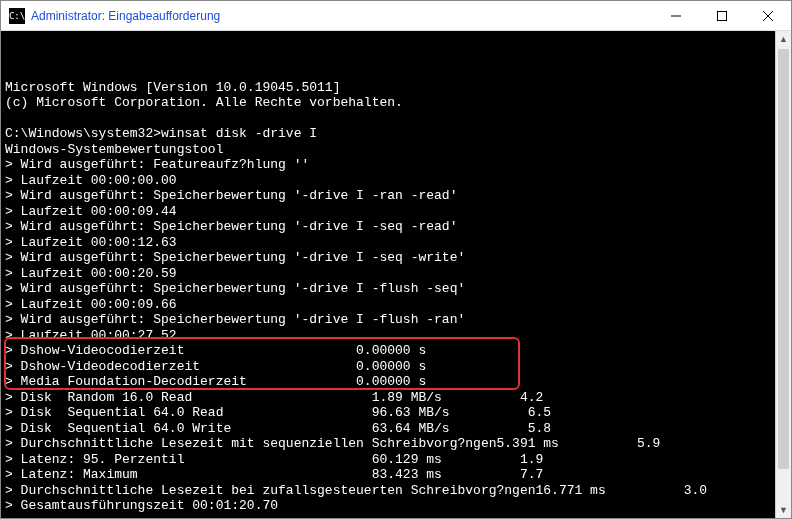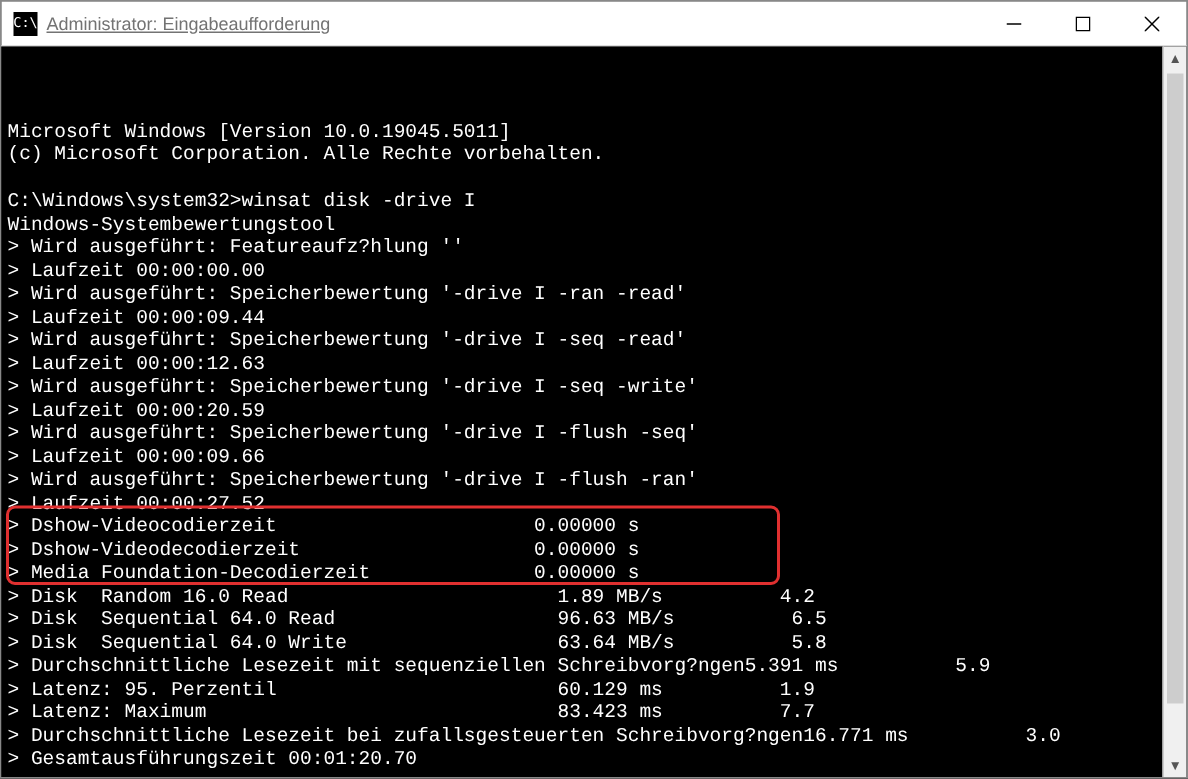--- a/index.html
+++ b/index.html
@@ -19,23 +19,22 @@
     }
     .titlebar-icon {
       width: 16px; height: 16px;
       margin: 0 6px 0 8px;
       background: #000;
       font-size: 9px; color: #fff;
       display: flex; align-items: center; justify-content: center;
       font-family: monospace;
     }
     .titlebar-title {
-      font-size: 12px; color: #737373;
+      font-size: 12px; color: #1d4ed8;
       flex: 1;
-      text-decoration: underline;
     }
     .titlebar-controls { display: flex; height: 100%; }
     .titlebar-btn {
       width: 46px; height: 100%;
       display: flex; align-items: center; justify-content: center;
       font-size: 14px; color: #000;
       cursor: default;
     }
     .titlebar-btn.close { font-size: 16px; }
     .terminal {

